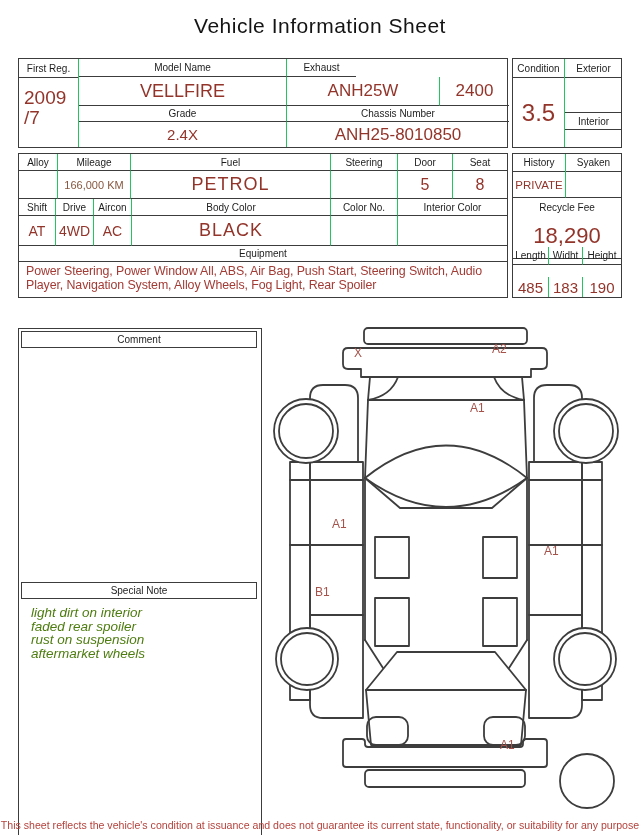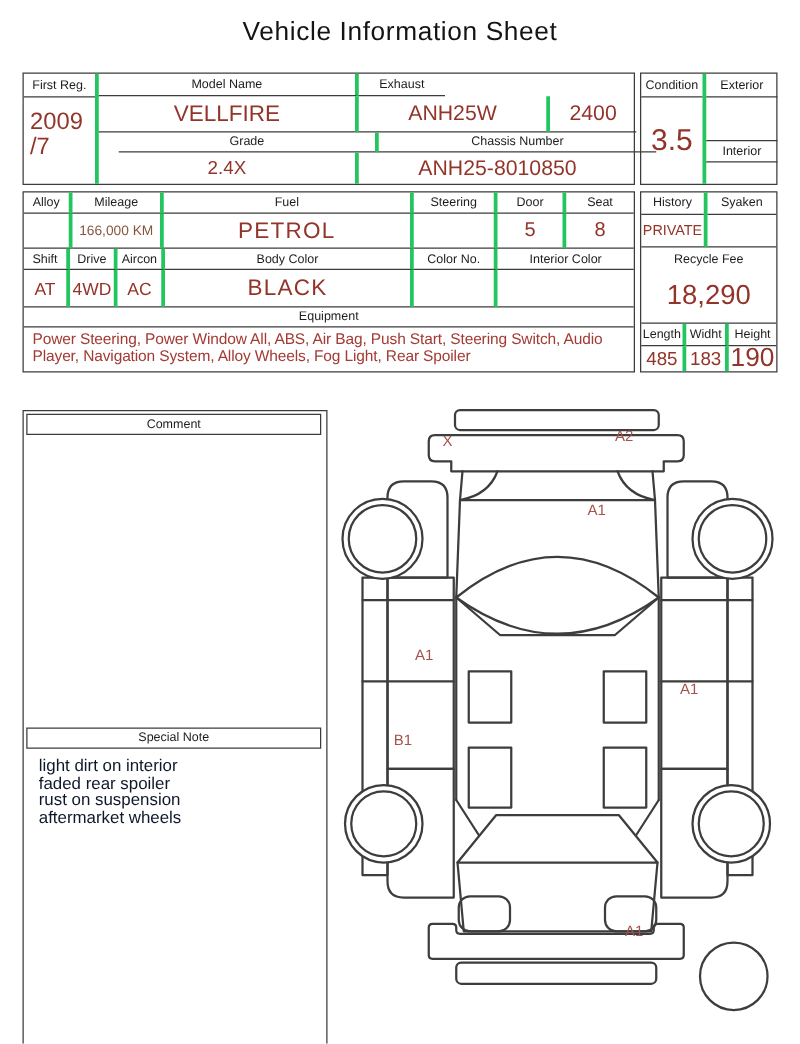--- a/index.html
+++ b/index.html
@@ -4,29 +4,29 @@
 <style>
   html,body{margin:0;padding:0;background:#fff;}
   .sheet{position:relative;width:640px;height:835px;background:#fff;
          font-family:"Liberation Sans",sans-serif;overflow:hidden;}
   .abs{position:absolute;box-sizing:border-box;}
   .box{position:absolute;box-sizing:border-box;border:1px solid #3c3c3c;}
   .row{position:absolute;box-sizing:border-box;display:flex;}
   .row > div{box-sizing:border-box;height:100%;}
   .hdr{font-size:10px;color:#1d1d1d;display:flex;align-items:center;justify-content:center;white-space:nowrap;}
   .val{color:#93342a;display:flex;align-items:center;justify-content:center;white-space:nowrap;}
-  .br{border-right:3px solid #22c55e;}
+  .br{border-right:1px solid #22c55e;}
   .bb{border-bottom:1px solid #3c3c3c;}
   .title{position:absolute;top:14px;left:0;width:100%;text-align:center;
          font-size:21px;letter-spacing:.5px;color:#141414;}
   .firstreg{color:#93342a;font-size:19px;line-height:20px;padding:10px 2px 0 5px;}
   .band{position:absolute;box-sizing:border-box;border:1px solid #3c3c3c;
         font-size:10px;color:#1d1d1d;display:flex;align-items:center;justify-content:center;background:#fff;}
   .eqtext{color:#a33b35;font-size:12.4px;line-height:13.8px;padding:3px 4px 0 7px;letter-spacing:-.1px;}
-  .note-line{font-size:13.5px;line-height:13.5px;color:#0f172a;padding-left:12px;}
+  .note-line{font-size:13.5px;line-height:13.5px;color:#4d7c0f;padding-left:12px;font-style:italic;}
   .footer{position:absolute;top:819px;left:0;width:100%;text-align:center;
           font-size:10.6px;color:#b5423c;}
   svg text.m{font-size:12px;fill:#a5524a;font-family:"Liberation Sans",sans-serif;}
   svg .ln{fill:none;stroke:#3d3d3d;stroke-width:1.8;stroke-linejoin:round;stroke-linecap:round;}
   svg .wh{fill:#ffffff;stroke:#3d3d3d;stroke-width:1.8;}
 </style>
 </head>
 <body>
 
 <div class="sheet">
@@ -43,21 +43,21 @@
     </div>
     <div class="row" style="left:60px;top:0;width:430px;height:18px">
       <div class="hdr br bb" style="width:208px">Model Name</div>
       <div class="hdr bb" style="width:69px">Exhaust</div>
     </div>
     <div class="row" style="left:60px;top:18px;width:430px;height:29px">
       <div class="val br bb" style="width:208px;font-size:18px">VELLFIRE</div>
       <div class="val br bb" style="width:153px;font-size:17px">ANH25W</div>
       <div class="val bb" style="width:69px;font-size:17px">2400</div>
     </div>
-    <div class="row" style="left:76px;top:47px;width:430px;height:16px">
+    <div class="row" style="left:60px;top:47px;width:430px;height:16px">
       <div class="hdr br bb" style="width:208px">Grade</div>
       <div class="hdr bb" style="width:222px">Chassis Number</div>
     </div>
     <div class="row" style="left:60px;top:63px;width:430px;height:25px">
       <div class="val br" style="width:208px;font-size:15px">2.4X</div>
       <div class="val" style="width:222px;font-size:17px">ANH25-8010850</div>
     </div>
   </div>
 
   <div class="box" style="left:512px;top:58px;width:110px;height:90px">
@@ -116,29 +116,29 @@
       <div class="val" style="height:26px;font-size:11.5px">PRIVATE</div>
     </div>
     <div class="abs bb" style="left:53px;top:0;width:55px;height:44px">
       <div class="hdr bb" style="height:17px">Syaken</div>
       <div class="val" style="height:26px"></div>
     </div>
     <div class="abs bb" style="left:0;top:44px;width:108px;height:61px">
       <div class="hdr" style="height:18px">Recycle Fee</div>
       <div class="val" style="height:40px;font-size:22px">18,290</div>
     </div>
-    <div class="row" style="left:0;top:105px;width:108px;height:18px">
+    <div class="row" style="left:0;top:93px;width:108px;height:18px">
       <div class="hdr br bb" style="width:36px">Length</div>
       <div class="hdr br bb" style="width:34px">Widht</div>
       <div class="hdr bb" style="width:38px">Height</div>
     </div>
     <div class="row" style="left:0;top:123px;width:108px;height:20px">
       <div class="val br" style="width:36px;font-size:15px">485</div>
       <div class="val br" style="width:34px;font-size:15px">183</div>
-      <div class="val" style="width:38px;font-size:21px">190</div>
+      <div class="val" style="width:38px;font-size:15px">190</div>
     </div>
   </div>
 
   <div class="box" style="left:18px;top:328px;width:244px;height:548px">
     <div class="band" style="left:2px;top:2px;width:236px;height:17px">Comment</div>
     <div class="abs" style="left:2px;top:19px;width:236px;height:232px"></div>
     <div class="band" style="left:2px;top:253px;width:236px;height:17px">Special Note</div>
     <div class="abs" style="left:0;top:277px;width:238px">
       <div class="note-line">light dirt on interior</div>
       <div class="note-line">faded rear spoiler</div>
@@ -195,14 +195,15 @@
 
     <text class="m" x="354" y="357">X</text>
     <text class="m" x="492" y="353">A2</text>
     <text class="m" x="470" y="412">A1</text>
     <text class="m" x="332" y="528">A1</text>
     <text class="m" x="544" y="555">A1</text>
     <text class="m" x="315" y="596">B1</text>
     <text class="m" x="500" y="749">A1</text>
   </svg>
 
+  <div class="footer">This sheet reflects the vehicle's condition at issuance and does not guarantee its current state, functionality, or suitability for any purpose</div>
 
 </div>
 
 </body></html>

